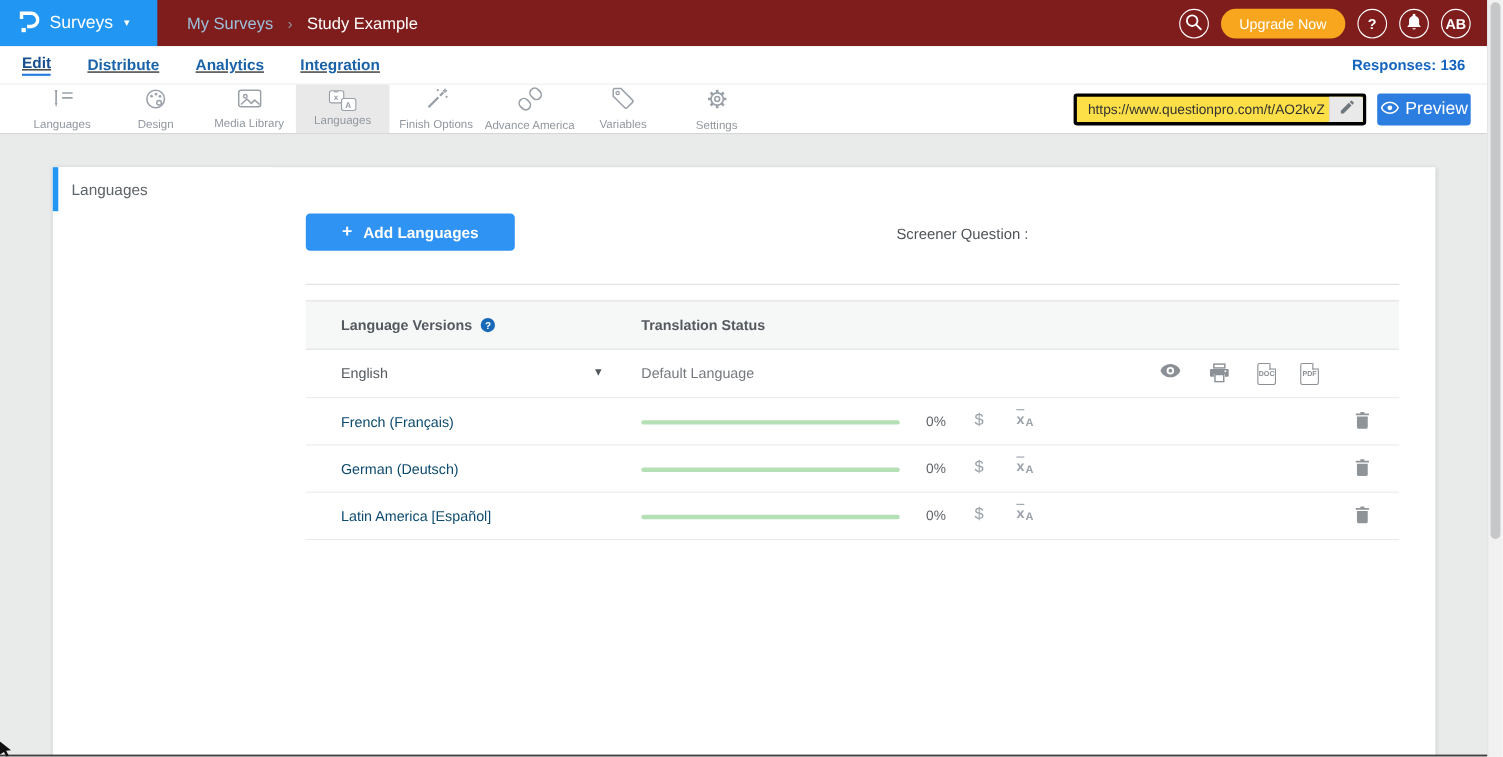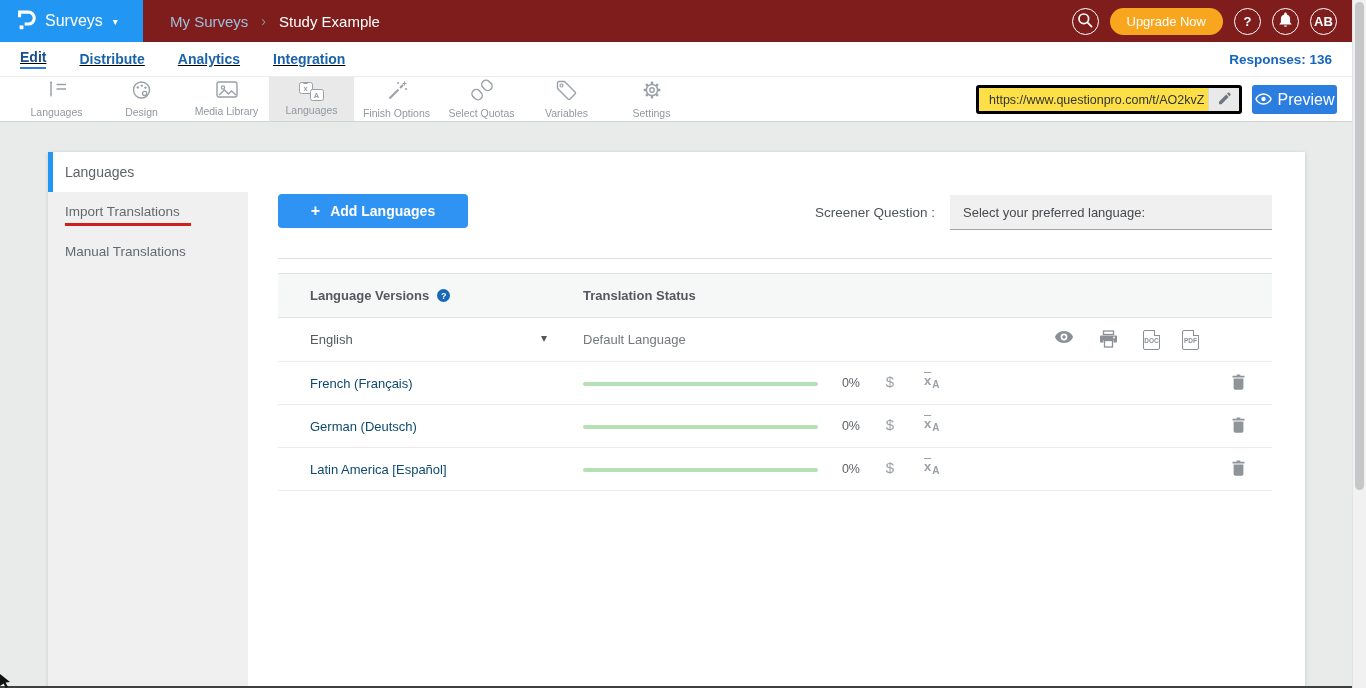--- a/index.html
+++ b/index.html
@@ -240,21 +240,21 @@
 
       <div class="tool">
         <span>
           <svg width="22" height="22" viewBox="0 0 22 22">
             <g fill="none" stroke="#9aa0a8" stroke-width="1.5">
               <rect x="1.8" y="10.2" width="8.6" height="11" rx="4.3" transform="rotate(-45 6.1 15.7)"></rect>
               <rect x="11.6" y="0.8" width="8.6" height="11" rx="4.3" transform="rotate(-45 15.9 6.3)"></rect>
             </g>
           </svg>
         </span>
-        <span class="tool-label">Select Quotas</span>
+        <span class="tool-label">Advance America</span>
       </div>
 
       <div class="tool">
         <span>
           <svg width="21" height="21" viewBox="0 0 21 21">
             <path d="M1.5 8.5 V2.8 A1.3 1.3 0 0 1 2.8 1.5 h5.7 L19 12 a1.5 1.5 0 0 1 0 2.1 l-4.9 4.9 a1.5 1.5 0 0 1 -2.1 0 Z" fill="none" stroke="#9aa0a8" stroke-width="1.4"></path>
             <circle cx="5.5" cy="5.5" r="1.5" fill="none" stroke="#9aa0a8" stroke-width="1.2"></circle>
           </svg>
         </span>
         <span class="tool-label">Variables</span>
@@ -301,39 +301,29 @@
         </svg>
       </span>
       <span>Preview</span>
     </div>
   </div>
 
   <div class="card">
 
     <div class="side-title">Languages</div>
 
-    <div class="side-panel">
-      <div class="side-item">
-        <span>Import Translations</span>
-        <div class="red-underline"></div>
-      </div>
-      <div class="side-item">
-        <span>Manual Translations</span>
-      </div>
-    </div>
 
     <div class="content">
 
       <div class="add-btn">
         <span class="add-plus">+</span>
         <span>Add Languages</span>
       </div>
 
       <div class="screener-label">Screener Question :</div>
-      <div class="screener-select">Select your preferred language:</div>
 
       <div class="divider"></div>
 
       <div class="table">
 
         <div class="t-head">
           <div class="th-lang">
             <span>Language Versions</span>
             <span class="help-badge">?</span>
           </div>

